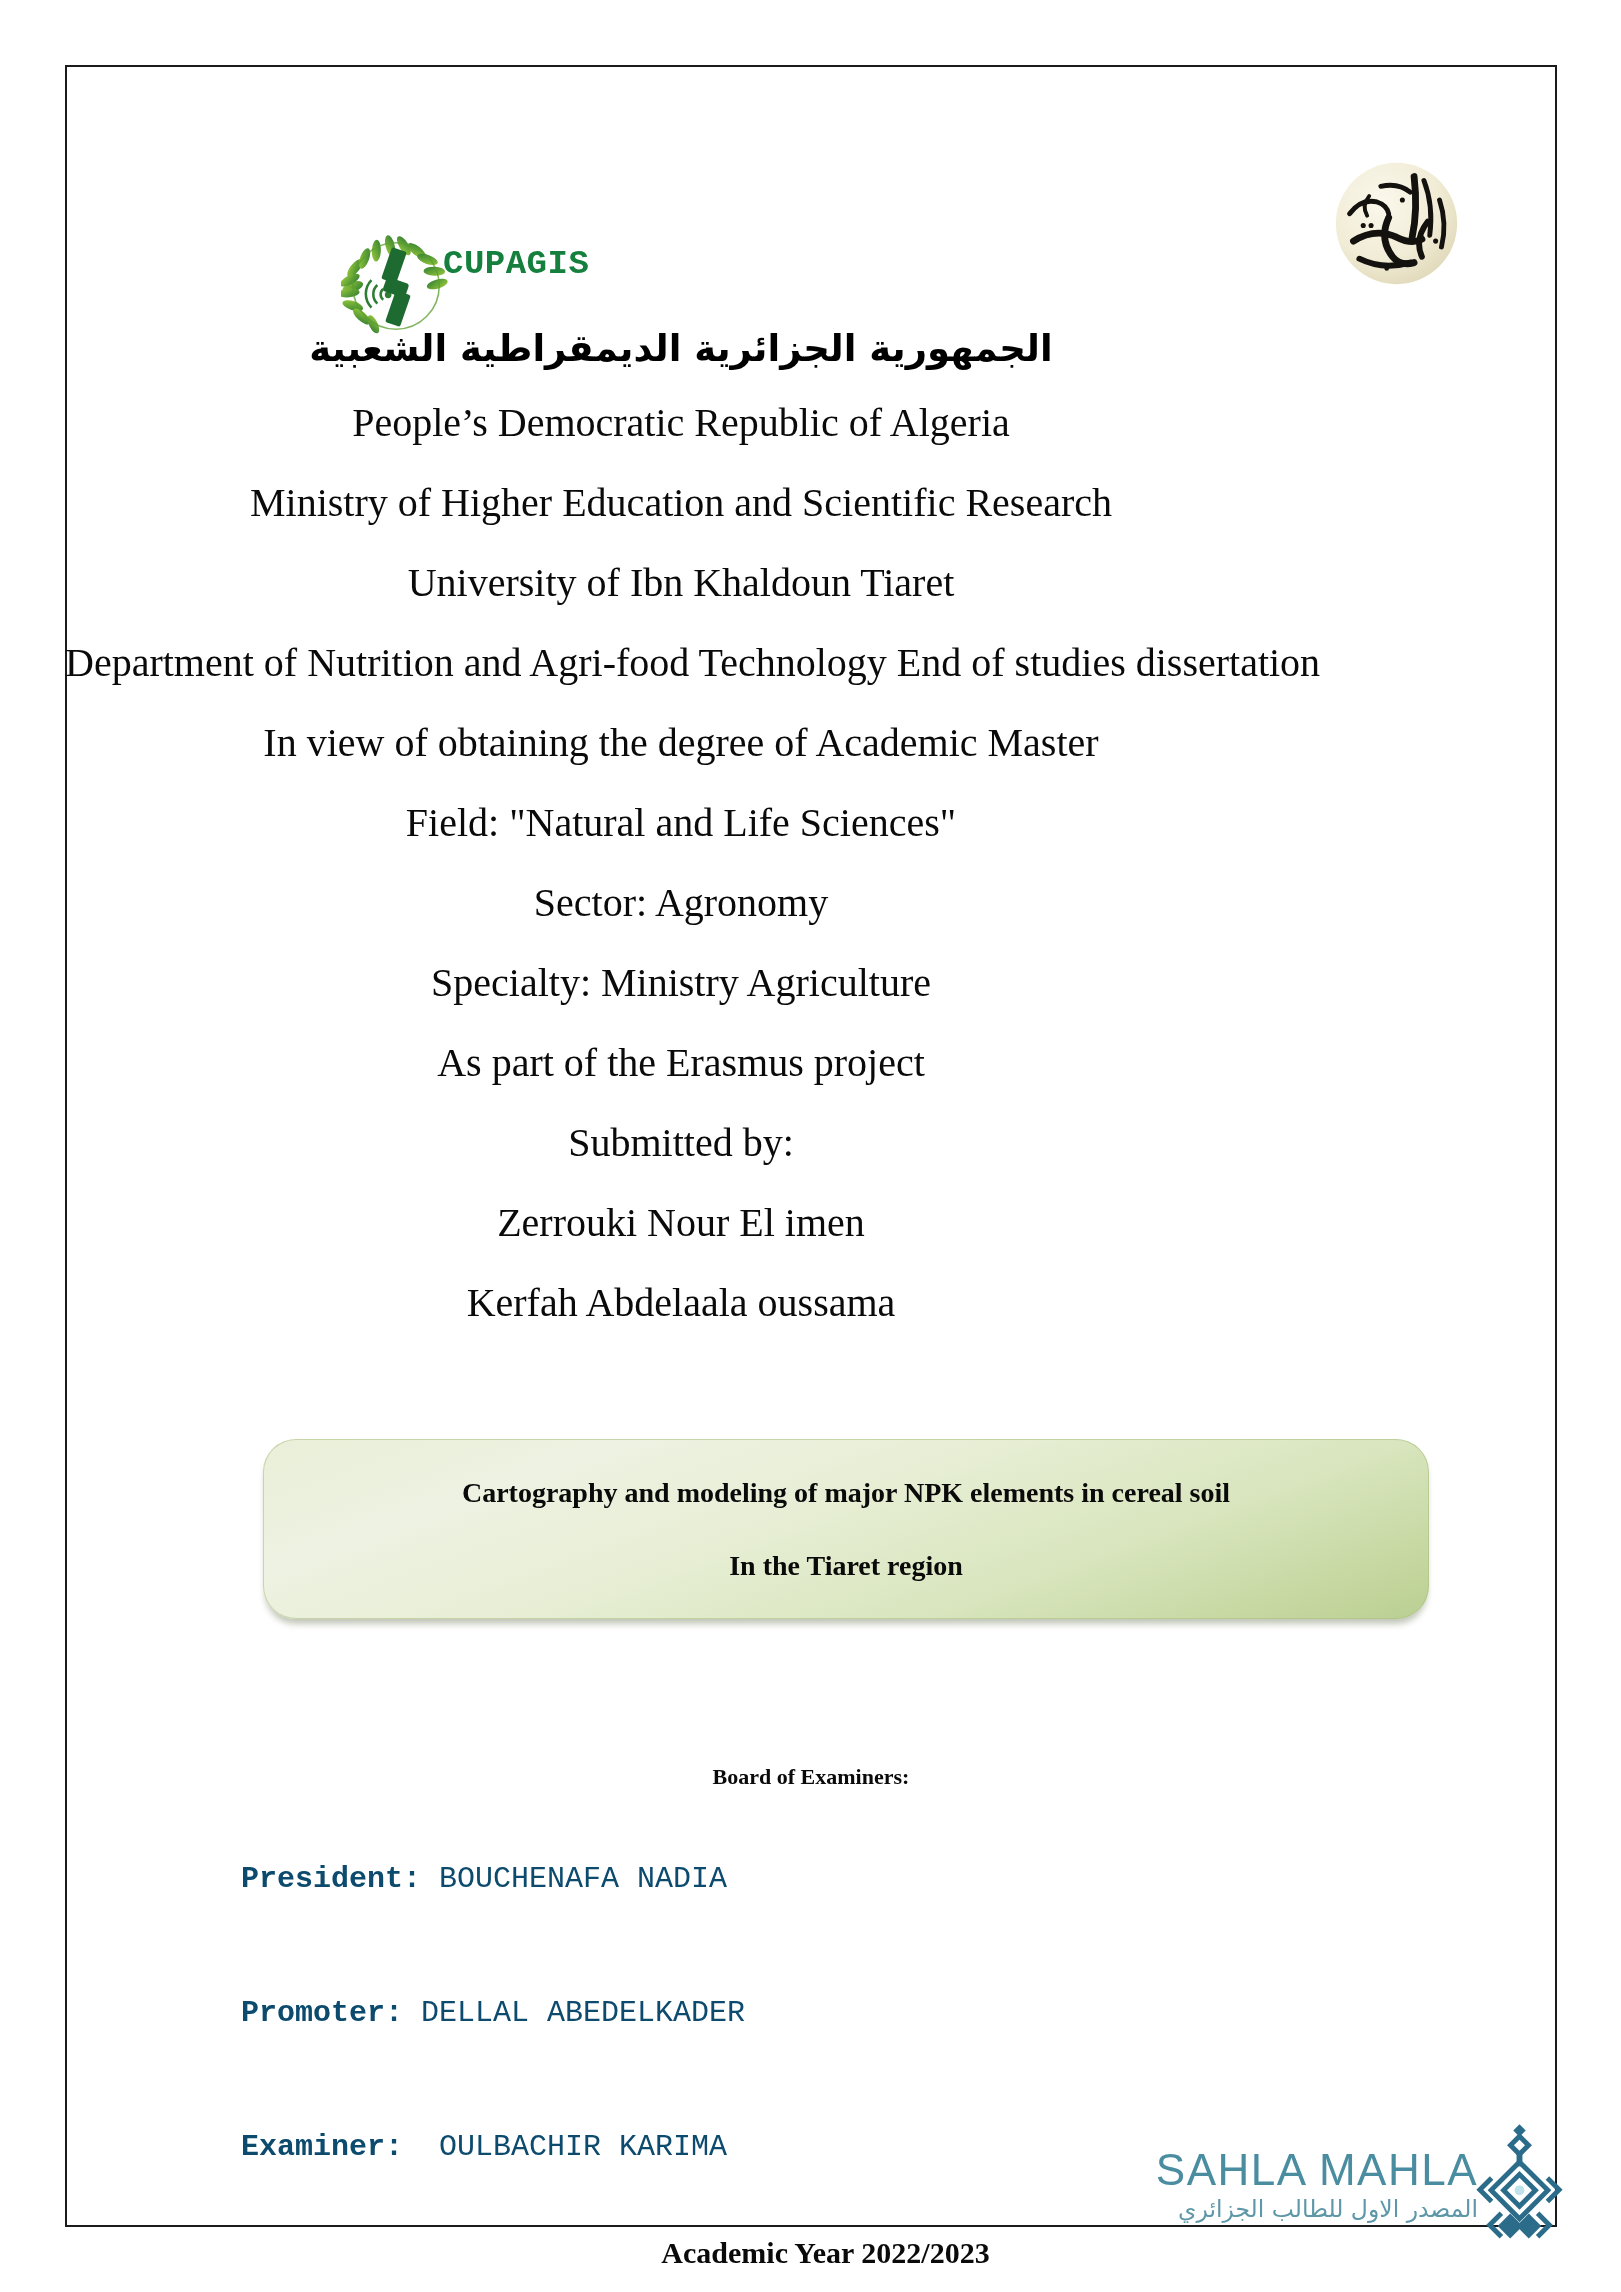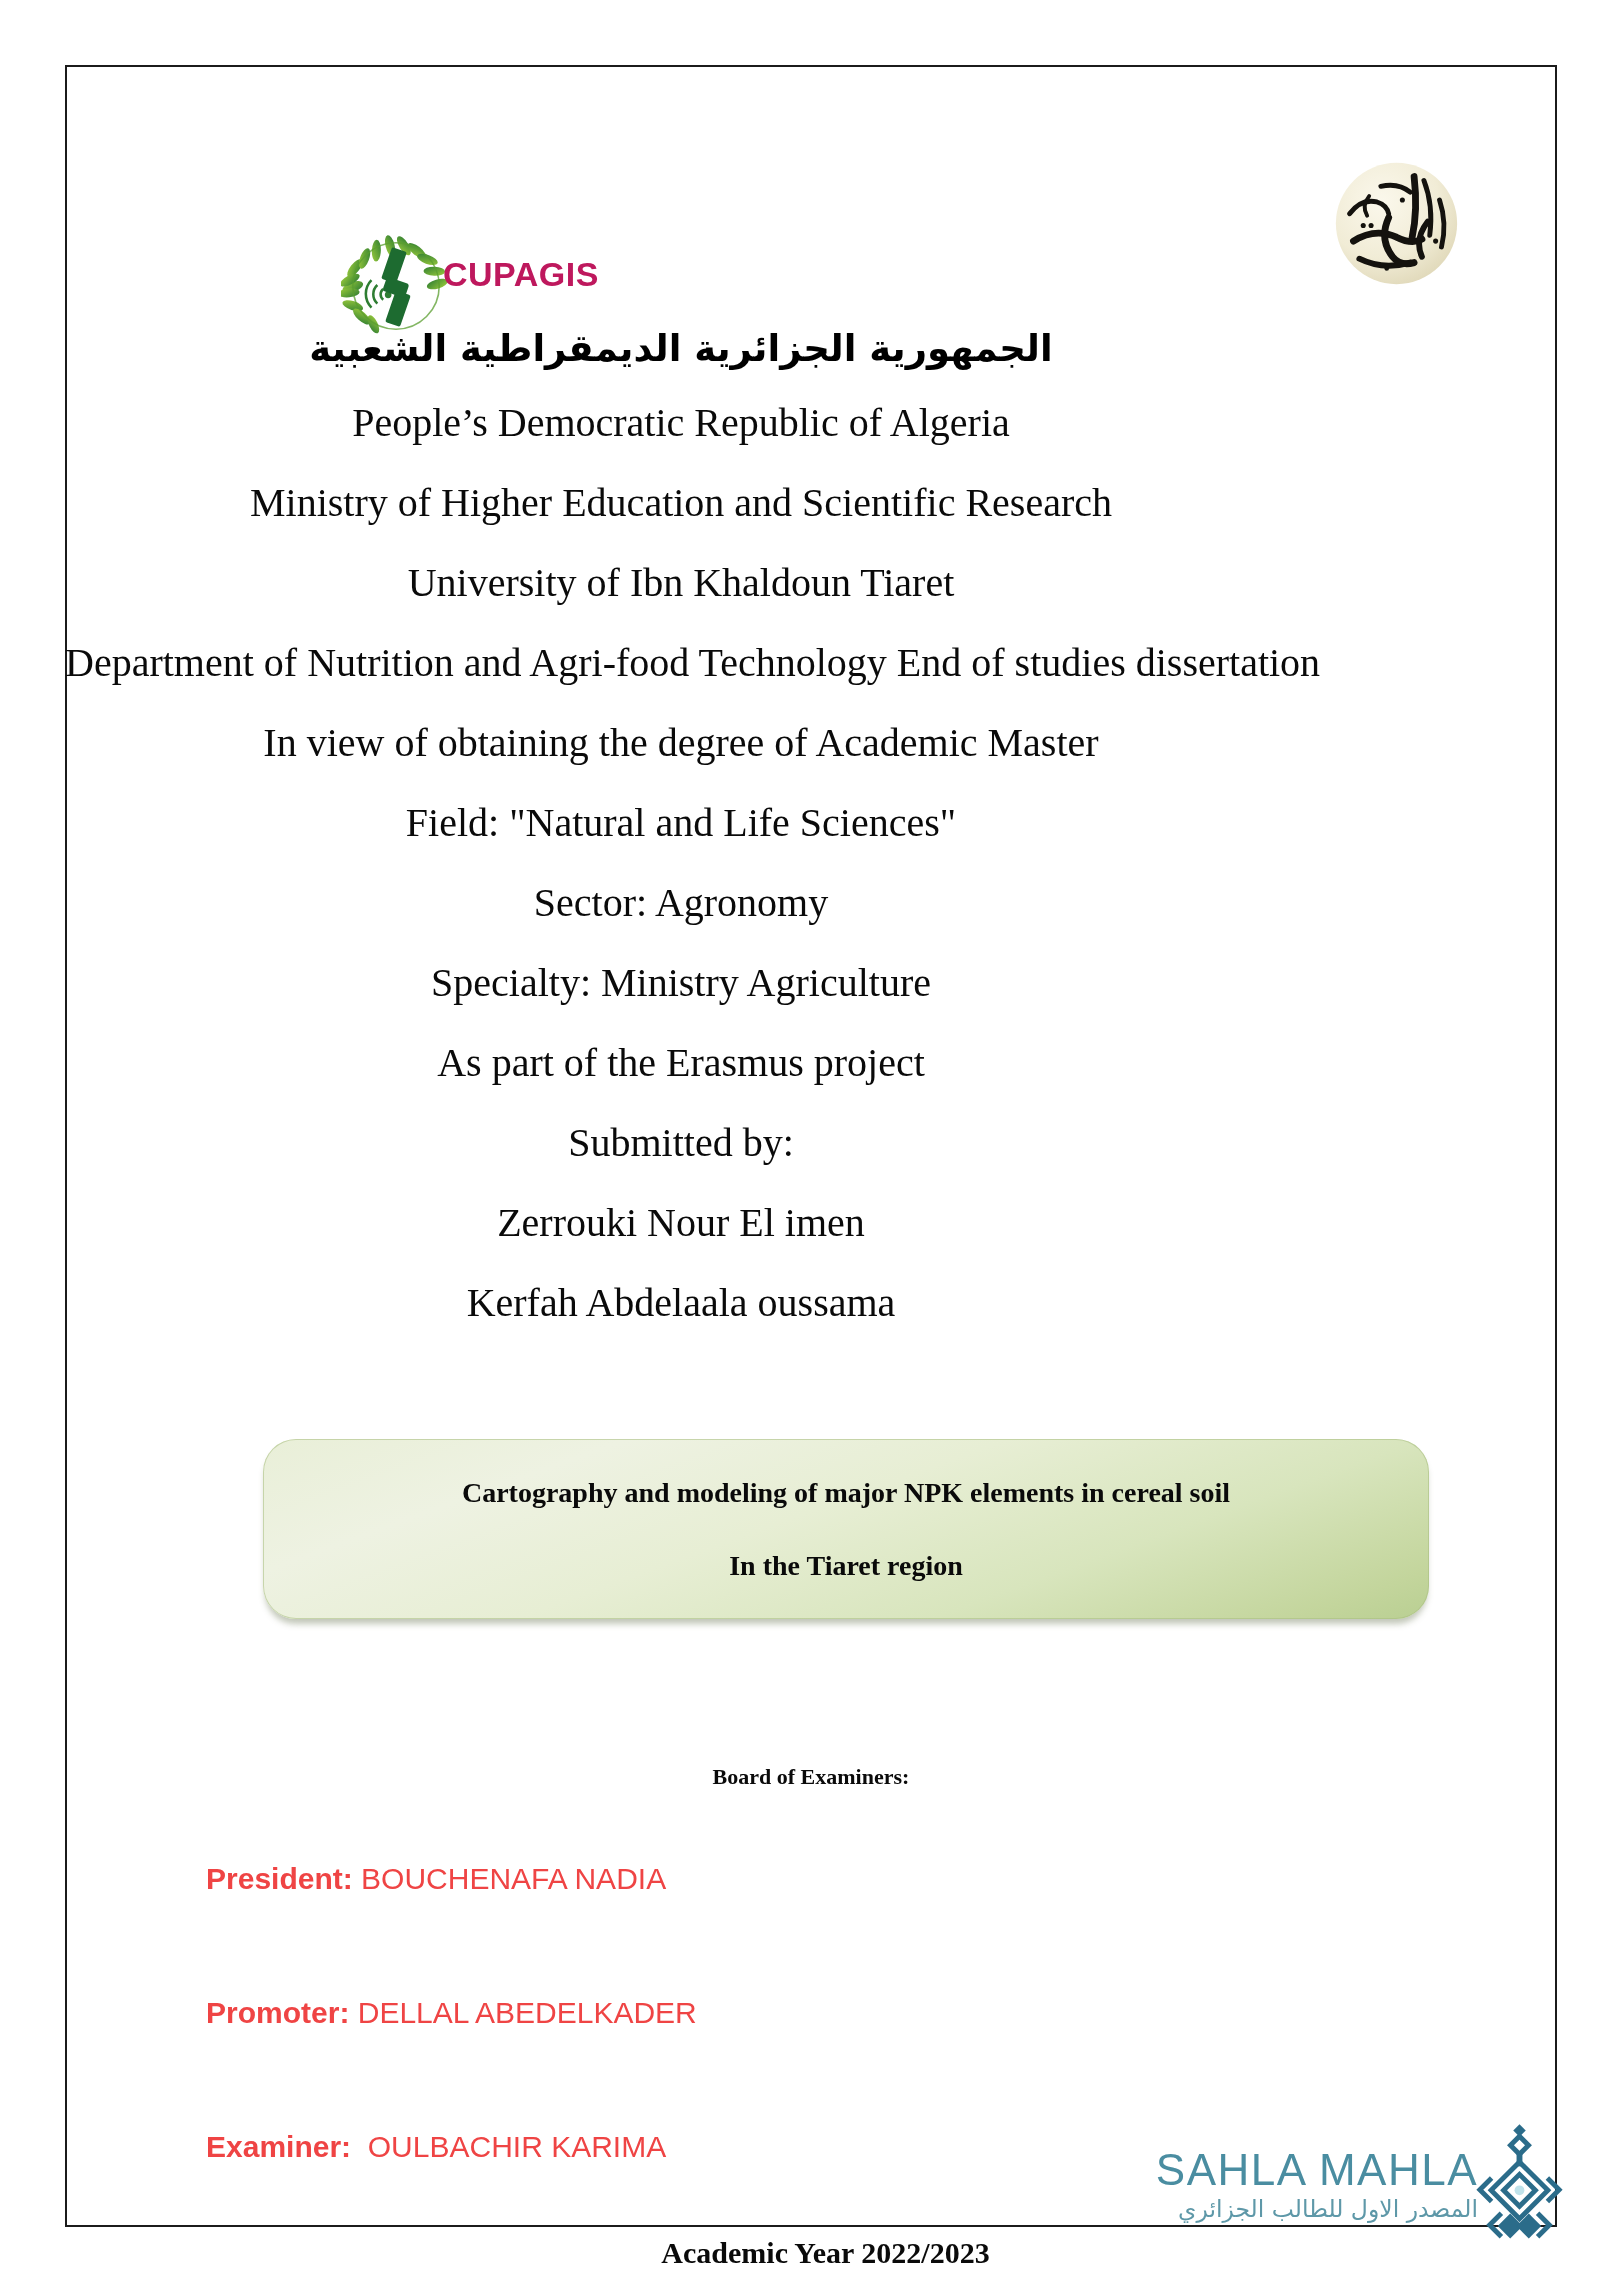--- a/index.html
+++ b/index.html
@@ -39,26 +39,26 @@
     height: 110px;
   }
   #cupagis-logo .mark {
     position: absolute;
     left: 0; top: 0;
     width: 110px; height: 110px;
   }
   #cupagis-logo .wordmark {
     position: absolute;
     left: 102px;
-    top: 26px;
-    font-family: Liberation Sans, sans-serif;
+    top: 16px;
+    font-family: Liberation Mono, monospace;
     font-weight: bold;
     font-size: 34px;
     letter-spacing: 0.5px;
-    color: #be185d;
+    color: #15803d;
     line-height: 1;
   }
 
   
   #university-seal {
     position: absolute;
     left: 1330px;
     top: 157px;
     width: 133px;
     height: 133px;
@@ -139,24 +139,24 @@
   }
   #board-heading {
     text-align: center;
     font-family: "Liberation Serif", "DejaVu Serif", serif;
     font-weight: bold;
     font-size: 22px;
     color: #0a0a0a;
     margin-bottom: 44px;
   }
   .board-row {
-    padding-left: 91px;
-    font-family: Liberation Sans, sans-serif;
+    padding-left: 68px;
+    font-family: Liberation Mono, monospace;
     font-size: 30px;
-    color: #ef4444;
+    color: #0c4a6e;
     margin-bottom: 44px;
     line-height: 1;
     white-space: pre;
   }
   .board-row .role { font-weight: bold; }
   .board-row .person { font-weight: normal; }
 
   #academic-year {
     text-align: center;
     font-family: "Liberation Serif", "DejaVu Serif", serif;

